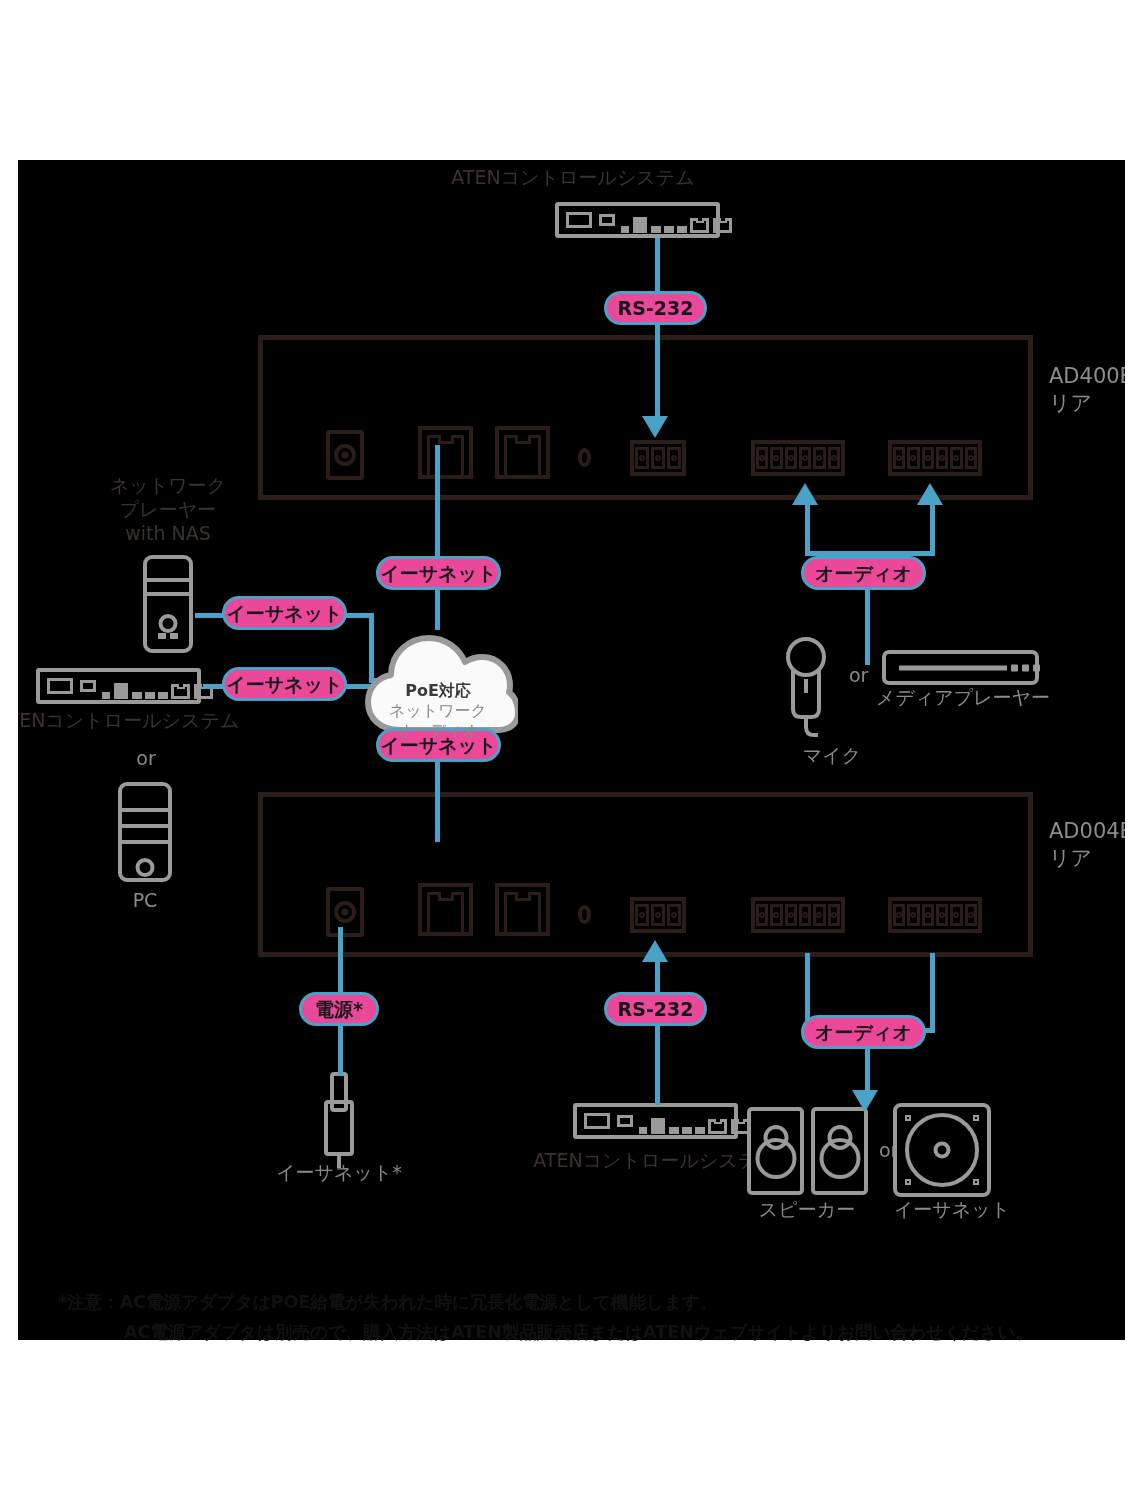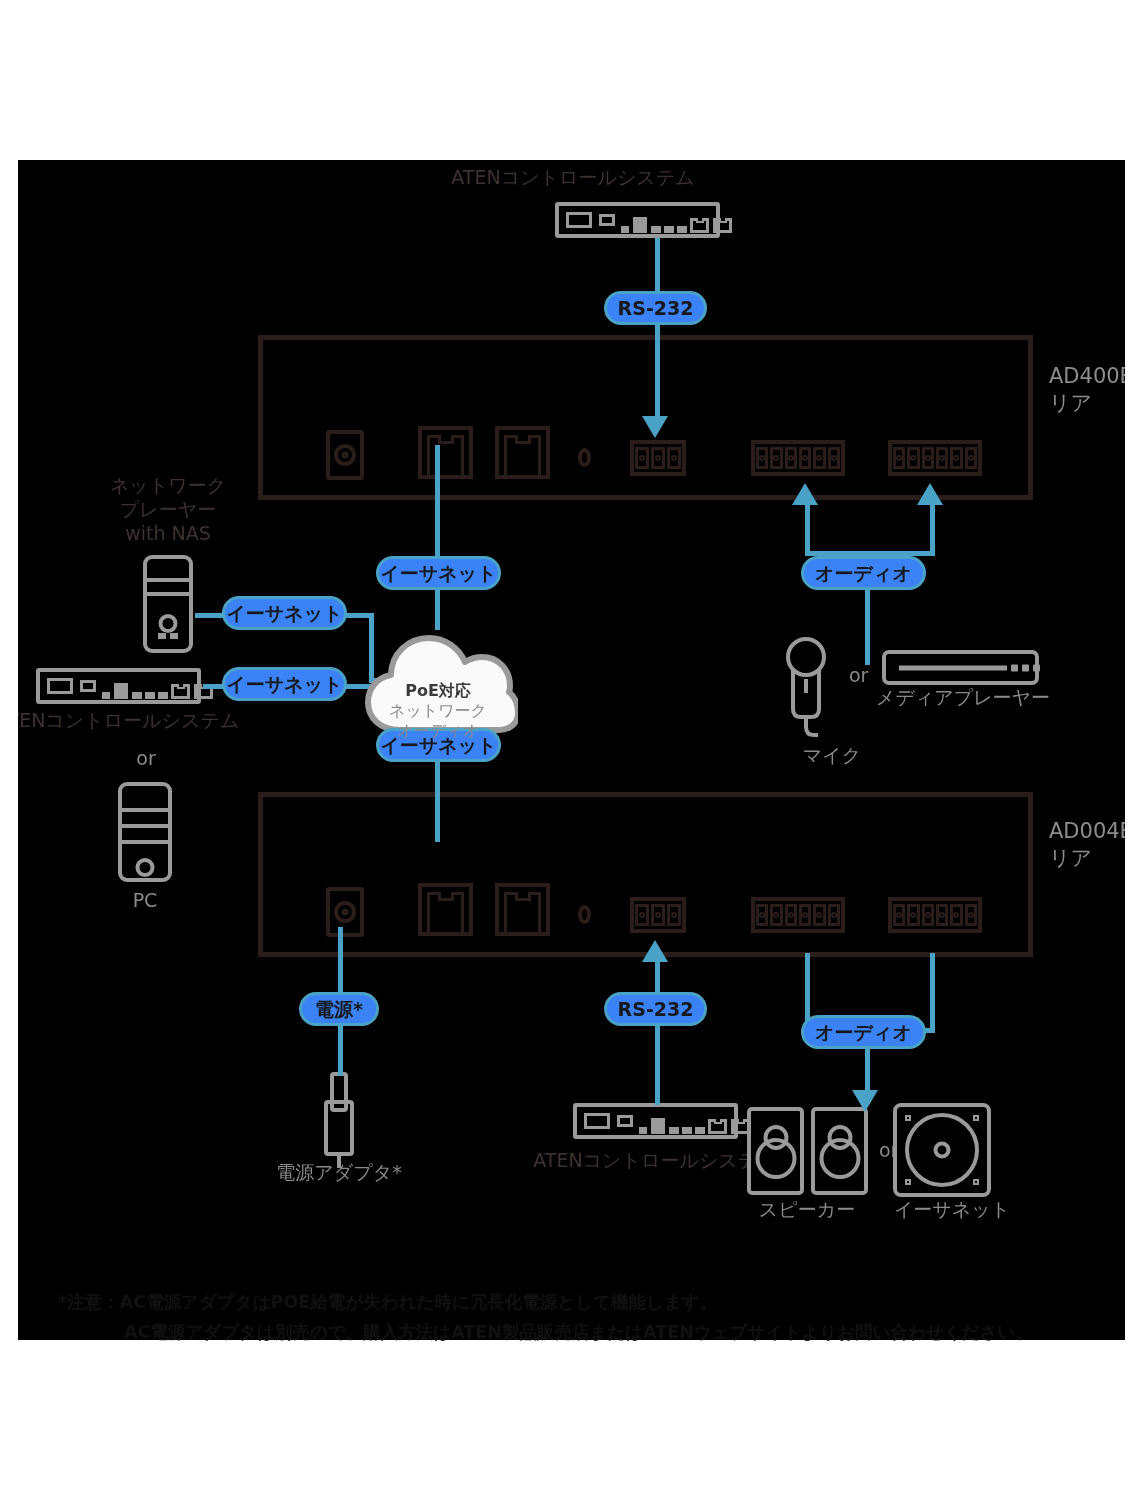--- a/index.html
+++ b/index.html
@@ -5,21 +5,21 @@
   html,body{margin:0;padding:0;background:#ffffff;}
   body{width:1140px;height:1500px;font-family:"DejaVu Sans","Liberation Sans",sans-serif;}
   #stage{position:relative;width:1140px;height:1500px;overflow:hidden;background:#ffffff;}
   #canvas{position:absolute;left:18px;top:160px;width:1107px;height:1180px;background:#000000;overflow:hidden;}
   .abs{position:absolute;}
   .lbl{color:#3d3230;font-size:19px;line-height:24px;white-space:nowrap;}
   .lbl.gray{color:#8a8a8a;}
   .lbl.c{text-align:center;}
   .dev-label{color:#8d8d8d;font-size:21px;line-height:27px;white-space:nowrap;}
   .pill{
-    position:absolute;background:#3b82f6;border:3px solid #4aa3c7;border-radius:22px;
+    position:absolute;background:#ec4899;border:3px solid #4aa3c7;border-radius:22px;
     color:#16181a;font-size:19px;font-weight:600;line-height:1;
     display:flex;align-items:center;justify-content:center;white-space:nowrap;
     height:34px;padding:0 14px;box-sizing:border-box;z-index:6;
   }
   .note{
     position:absolute;color:#111111;font-size:17.5px;font-weight:bold;line-height:30px;white-space:nowrap;
   }
   .wire{position:absolute;background:#4aa3c7;z-index:3;}
   .wv{width:5px;}
   .wh{height:5px;}
@@ -256,21 +256,21 @@
 
     <div class="wire wv" style="left:320px;top:767px;height:68px;"></div>
     <div class="pill" style="left:281px;top:832px;width:80px;">電源*</div>
     <div class="wire wv" style="left:320px;top:866px;height:50px;"></div>
 
     <svg class="padp" style="left:293px;top:912px;width:56px;height:96px;" viewBox="0 0 56 96">
       <rect x="21" y="2" width="14" height="36" fill="none" stroke="#9a9a9a" stroke-width="4" rx="2"></rect>
       <rect x="15" y="30" width="26" height="52" fill="none" stroke="#9a9a9a" stroke-width="4" rx="2"></rect>
       <line x1="28" y1="82" x2="28" y2="96" stroke="#9a9a9a" stroke-width="4"></line>
     </svg>
-    <div class="lbl abs gray c" style="left:231px;top:1000px;width:180px;">電源アダプタ*</div>
+    <div class="lbl abs gray c" style="left:231px;top:1000px;width:180px;">イーサネット*</div>
 
     <div class="arrow arr-up" style="left:624px;top:780px;"></div>
     <div class="wire wv" style="left:637px;top:800px;height:46px;"></div>
     <div class="pill" style="left:586px;top:832px;width:103px;">RS-232</div>
     <div class="wire wv" style="left:637px;top:866px;height:79px;"></div>
 
     <div class="ctrl" style="left:555px;top:943px;width:165px;height:36px;">
       <div class="kp"></div>
       <div class="kp2"></div>
       <div class="sq" style="left:62px;top:20px;width:8px;height:7px;"></div>

